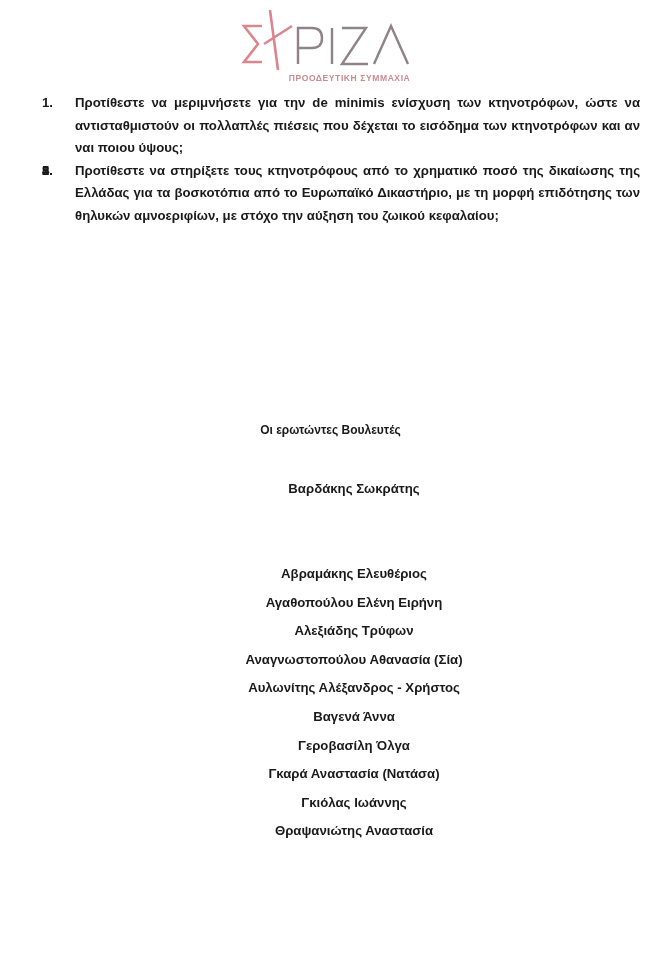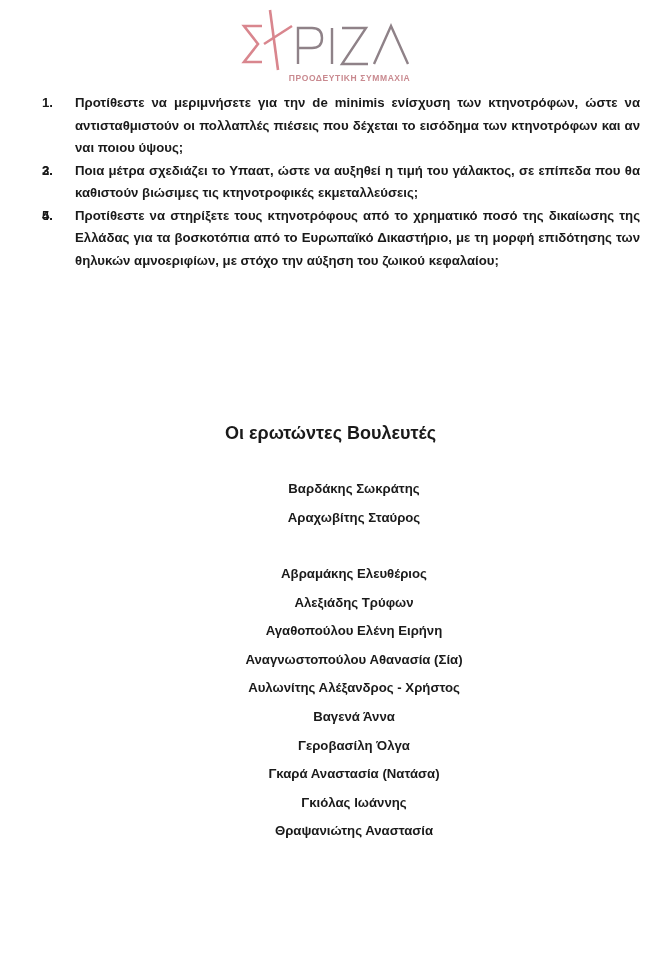--- a/index.html
+++ b/index.html
@@ -62,21 +62,21 @@
       position: absolute;
       left: 0;
       top: 0;
     }
     .sign-title {
       position: absolute;
       left: 0;
       width: 661px;
       top: 423px;
       text-align: center;
-      font-size: 18px;
+      font-size: 12px;
       font-weight: bold;
     }
     .group {
       position: absolute;
       left: 0;
       width: 661px;
       text-align: center;
       margin: 0;
       padding: 0;
       list-style: none;
@@ -116,42 +116,40 @@
 <ol class="questions">
   <li class="q">
     <span class="q-num">1.</span>
     <span>Προτίθεστε να μεριμνήσετε για την de minimis ενίσχυση των κτηνοτρόφων, ώστε να αντισταθμιστούν οι πολλαπλές πιέσεις που δέχεται το εισόδημα των κτηνοτρόφων και αν ναι ποιου ύψους;</span>
   </li>
   <li class="q">
     <span class="q-num">2.</span>
   </li>
   <li class="q">
     <span class="q-num">3.</span>
-    <span>Ποια μέτρα σχεδιάζει το Υπαατ, ώστε να αυξηθεί η τιμή του γάλακτος, σε επίπεδα που θα καθιστούν βιώσιμες τις κτηνοτροφικές εκμεταλλεύσεις;</span>
   </li>
   <li class="q">
     <span class="q-num">4.</span>
   </li>
   <li class="q">
     <span class="q-num">5.</span>
     <span>Προτίθεστε να στηρίξετε τους κτηνοτρόφους από το χρηματικό ποσό της δικαίωσης της Ελλάδας για τα βοσκοτόπια από το Ευρωπαϊκό Δικαστήριο, με τη μορφή επιδότησης των θηλυκών αμνοεριφίων, με στόχο την αύξηση του ζωικού κεφαλαίου;</span>
   </li>
 </ol>
 
 <div class="sign-title">Οι ερωτώντες Βουλευτές</div>
 
 <ul class="group group1">
   <li>Βαρδάκης Σωκράτης</li>
-  <li>Αραχωβίτης Σταύρος</li>
 </ul>
 
 <ul class="group group2">
   <li>Αβραμάκης Ελευθέριος</li>
+  <li>Αγαθοπούλου Ελένη Ειρήνη</li>
   <li>Αλεξιάδης Τρύφων</li>
-  <li>Αγαθοπούλου Ελένη Ειρήνη</li>
   <li>Αναγνωστοπούλου Αθανασία (Σία)</li>
   <li>Αυλωνίτης Αλέξανδρος - Χρήστος</li>
   <li>Βαγενά Άννα</li>
   <li>Γεροβασίλη Όλγα</li>
   <li>Γκαρά Αναστασία (Νατάσα)</li>
   <li>Γκιόλας Ιωάννης</li>
   <li>Θραψανιώτης Αναστασία</li>
 </ul>
 
 </body></html>

